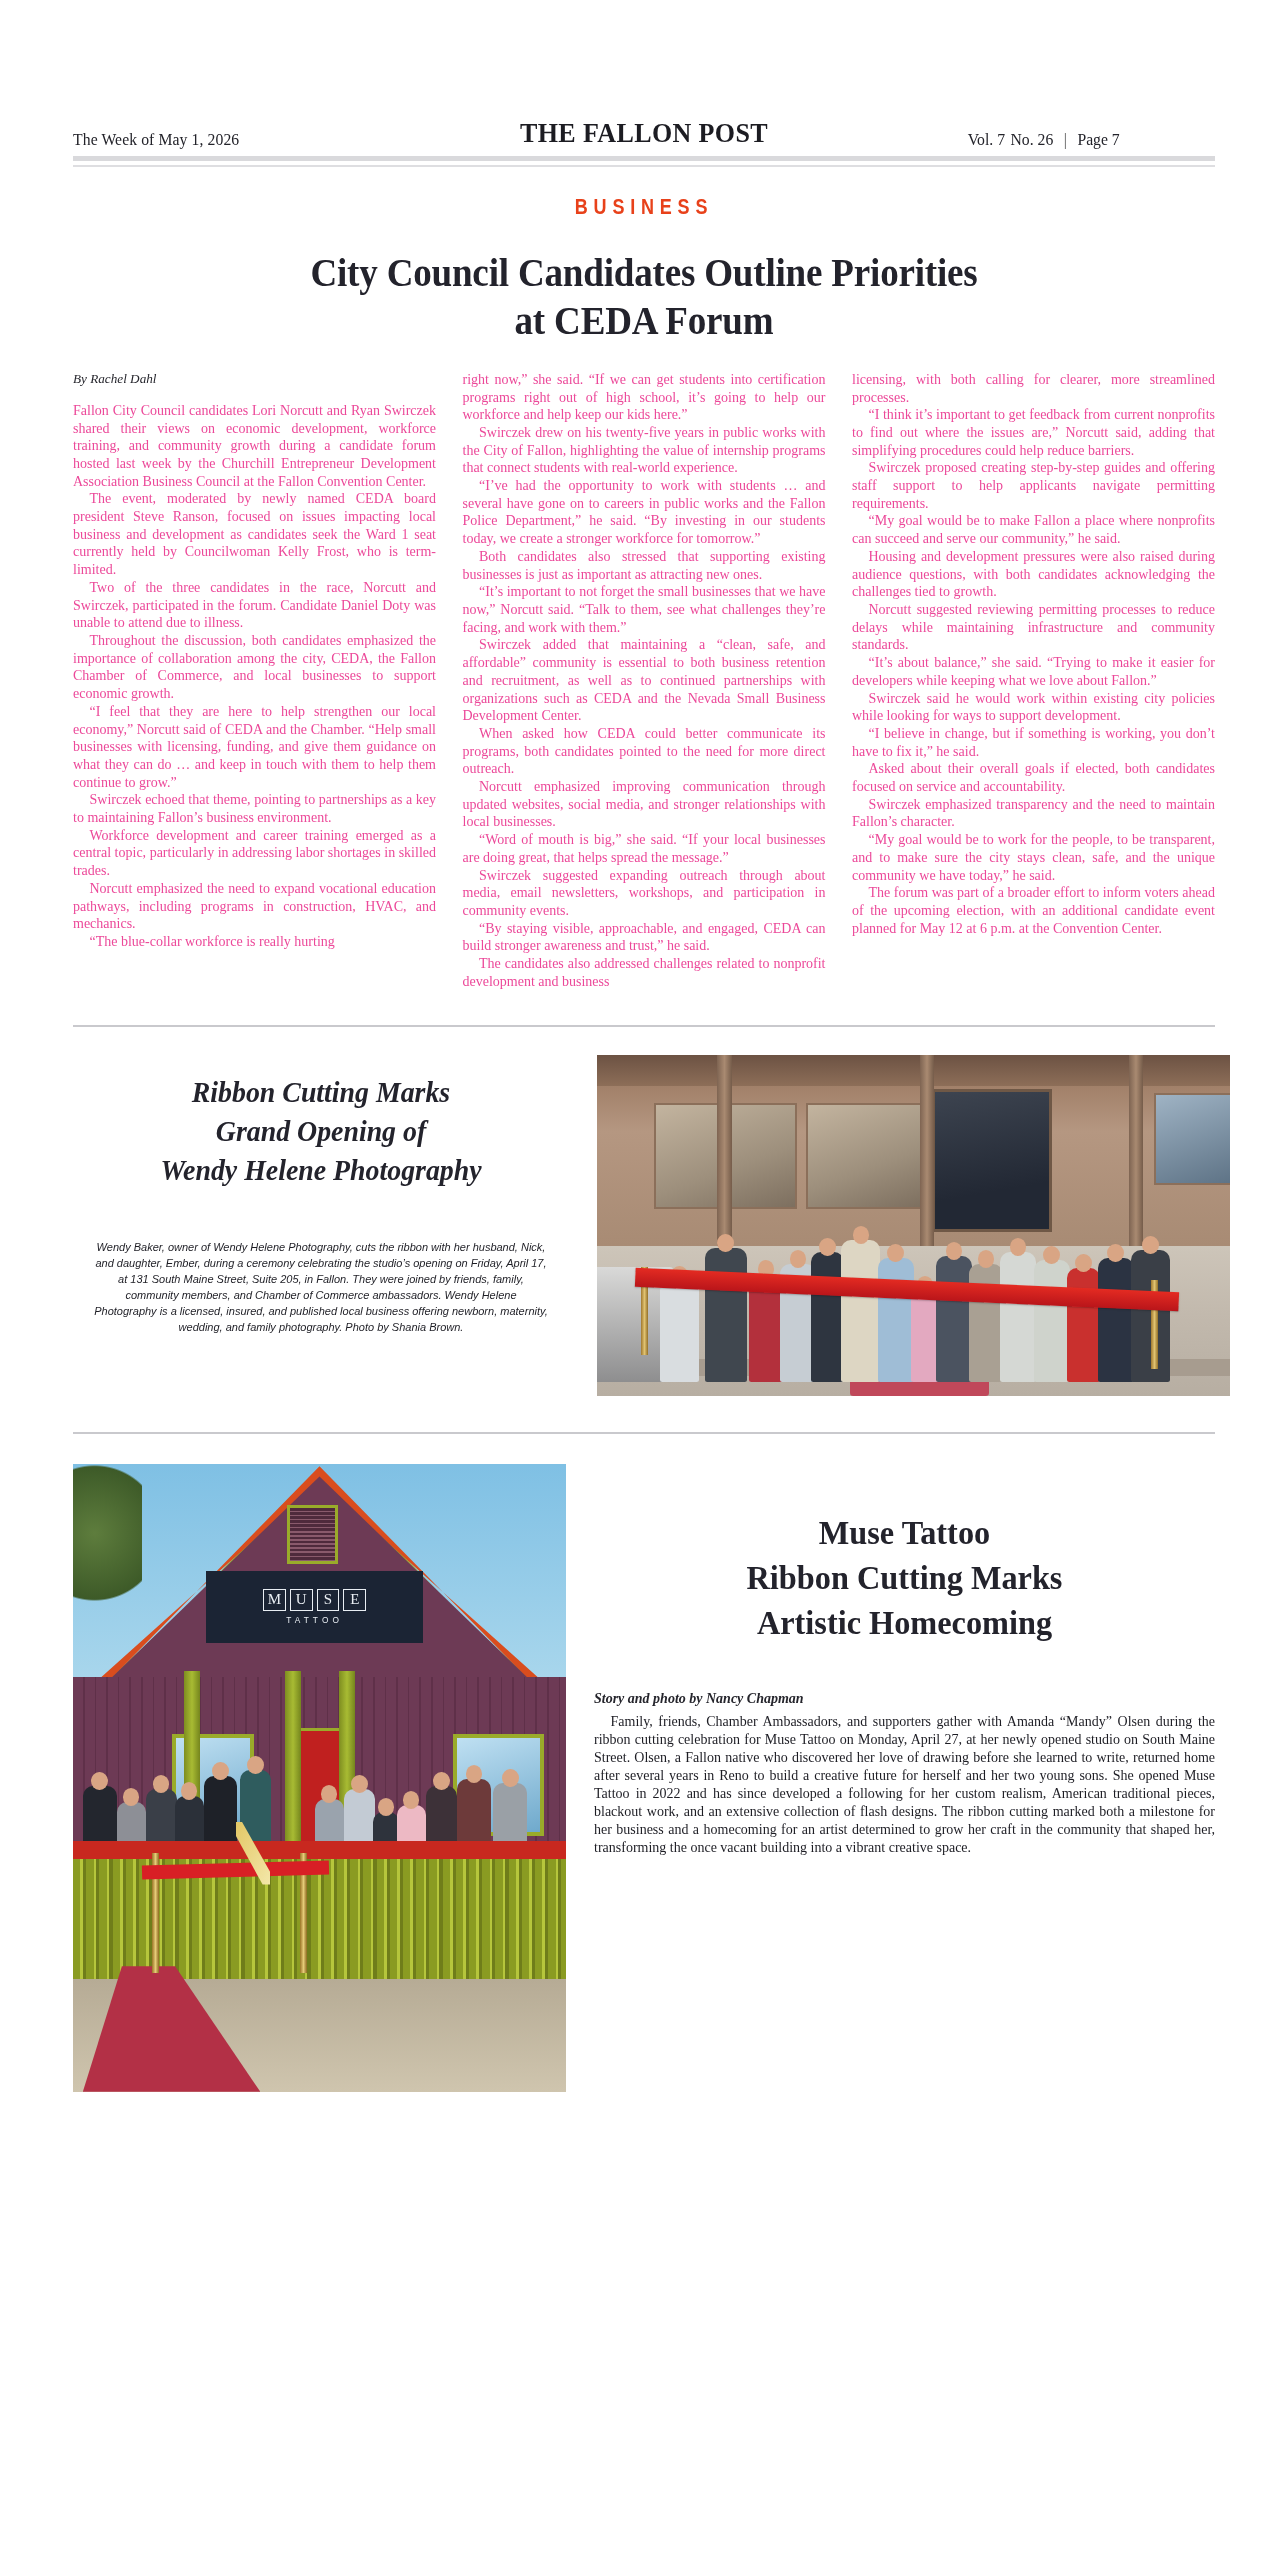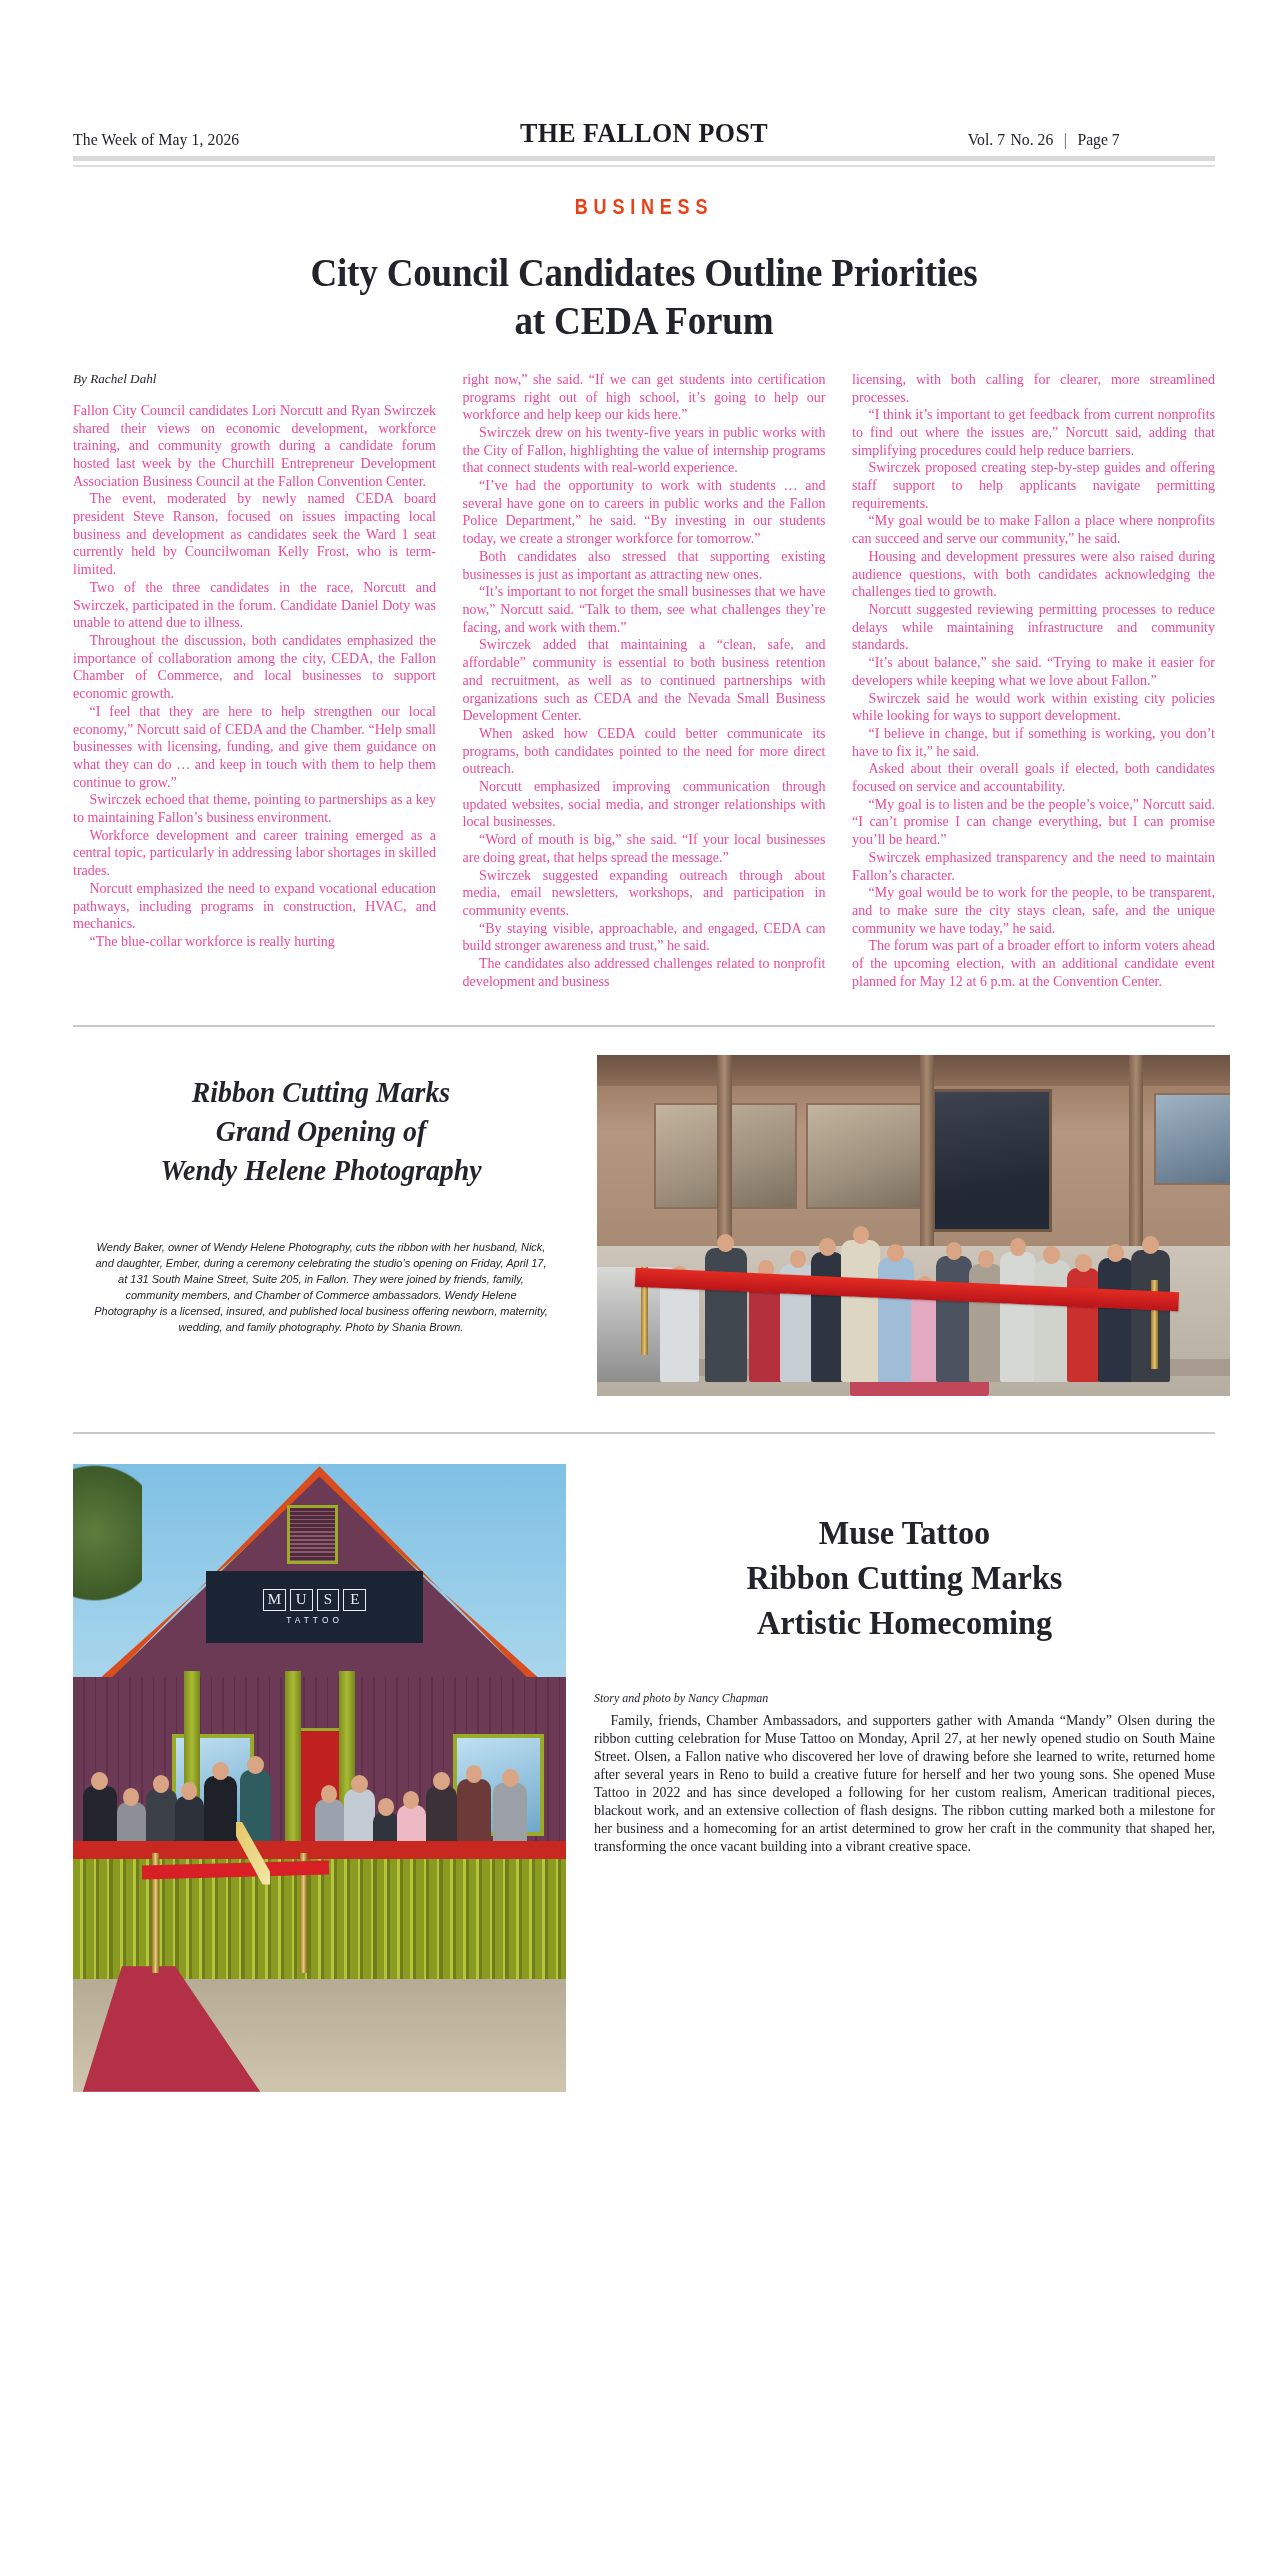--- a/index.html
+++ b/index.html
@@ -183,22 +183,23 @@
     font-family: "Liberation Serif", serif;
     font-weight: bold;
     font-size: 34px;
     line-height: 1.33;
     color: #23232c;
     transform: scaleX(0.95);
   }
   .byline2 {
     margin-top: 46px;
     font-style: italic;
-    font-size: 12px;
+    font-size: 14px;
     color: #25252c;
+    font-weight: bold;
   }
   .art3-body {
     margin-top: 6px;
     font-family: "Liberation Serif", serif;
     font-size: 14px;
     line-height: 18px;
     text-align: justify;
     text-indent: 16.5px;
     color: #1d1d24;
   }
@@ -443,21 +444,20 @@
       <p class="lead">licensing, with both calling for clearer, more streamlined processes.</p>
       <p>“I think it’s important to get feedback from current nonprofits to find out where the issues are,” Norcutt said, adding that simplifying procedures could help reduce barriers.</p>
       <p>Swirczek proposed creating step-by-step guides and offering staff support to help applicants navigate permitting requirements.</p>
       <p>“My goal would be to make Fallon a place where nonprofits can succeed and serve our community,” he said.</p>
       <p>Housing and development pressures were also raised during audience questions, with both candidates acknowledging the challenges tied to growth.</p>
       <p>Norcutt suggested reviewing permitting processes to reduce delays while maintaining infrastructure and community standards.</p>
       <p>“It’s about balance,” she said. “Trying to make it easier for developers while keeping what we love about Fallon.”</p>
       <p>Swirczek said he would work within existing city policies while looking for ways to support development.</p>
       <p>“I believe in change, but if something is working, you don’t have to fix it,” he said.</p>
       <p>Asked about their overall goals if elected, both candidates focused on service and accountability.</p>
-      <p>“My goal is to listen and be the people’s voice,” Norcutt said. “I can’t promise I can change everything, but I can promise you’ll be heard.”</p>
       <p>Swirczek emphasized transparency and the need to maintain Fallon’s character.</p>
       <p>“My goal would be to work for the people, to be transparent, and to make sure the city stays clean, safe, and the unique community we have today,” he said.</p>
       <p>The forum was part of a broader effort to inform voters ahead of the upcoming election, with an additional candidate event planned for May 12 at 6 p.m. at the Convention Center.</p>
     </div>
 
   </div>
 
   <div class="hr-section" style="margin-top:35px;"></div>
 
   <div class="art2" style="margin-top:28px;">

